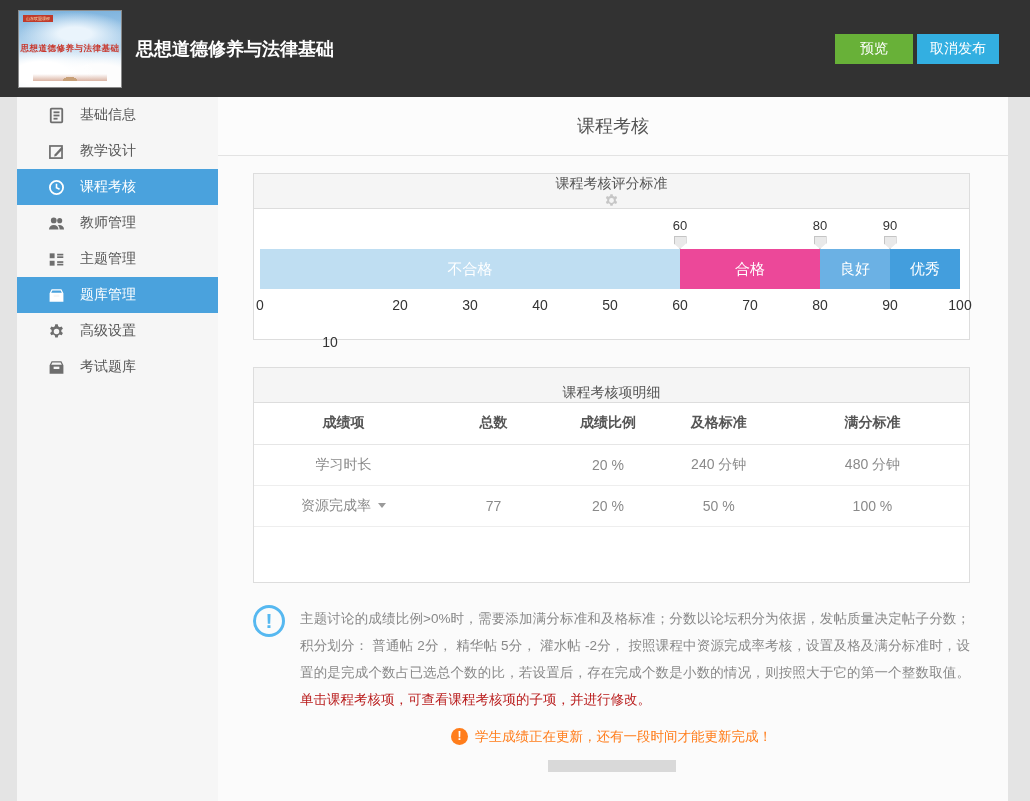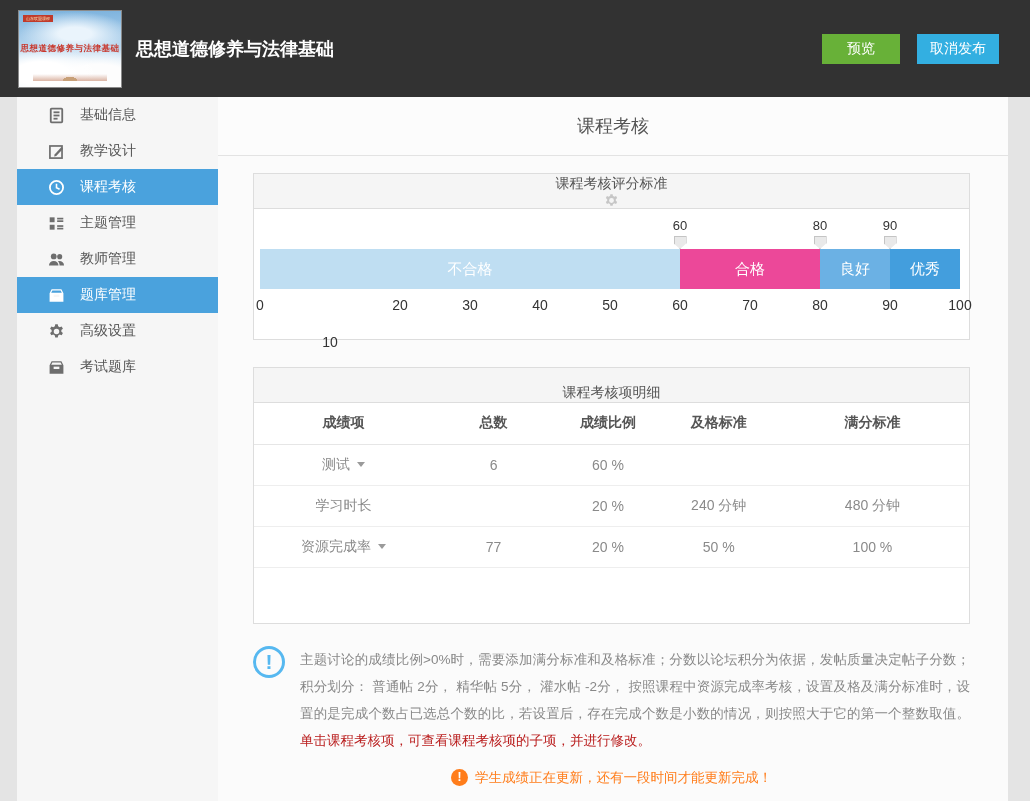--- a/index.html
+++ b/index.html
@@ -18,21 +18,21 @@
       radial-gradient(ellipse 70px 30px at 78% 88%, #fdfdfd 45%, rgba(255,255,255,0) 100%),
       radial-gradient(ellipse 55px 22px at 55% 30%, #eaf4fc 30%, rgba(255,255,255,0) 100%),
       linear-gradient(180deg, #7fb4de 0%, #a8cdea 35%, #d6e9f7 70%, #f2f7fb 100%);
   }
   .thumb-banner { position:absolute; top:4px; left:4px; background:#c03a2b; color:#f6e3b4; font-size:4px; padding:1px 3px; }
   .thumb-title { position:absolute; top:32px; width:100%; text-align:center; color:#c9372c; font-size:8.5px; font-weight:bold; letter-spacing:0.5px; }
   .thumb-skyline { position:absolute; bottom:6px; left:14px; right:14px; height:7px;
     background: radial-gradient(ellipse 12px 7px at 50% 100%, #c8a078 60%, rgba(0,0,0,0) 61%),
                 linear-gradient(0deg, rgba(190,120,90,.55), rgba(190,120,90,0)); }
   .course-title { color:#ffffff; font-size:18px; font-weight:bold; margin-left:14px; }
-  .topbar-actions { margin-left:auto; margin-right:31px; display:flex; gap:17px; }
+  .topbar-actions { margin-left:auto; margin-right:31px; display:flex; gap:4px; }
   .btn { height:30px; border:none; color:#fff; font-size:14px; cursor:pointer;
          font-family:inherit; display:flex; align-items:center; justify-content:center; }
   .btn-preview { width:78px; background:#68b138; }
   .btn-cancel  { width:82px; background:#33afe1; }
 
   
   .layout { display:flex; margin-left:17px; width:991px; height:704px; }
   .sidebar { width:201px; background:#f6f6f6; flex-shrink:0; }
   .sidebar-title { height:55px; line-height:55px; padding-left:30px; font-size:15px; color:#555;
                    background:#ececec; border-bottom:1px solid #dcdcdc; }
@@ -143,41 +143,41 @@
           <span class="icn">
             <svg class="icn-svg" viewBox="0 0 16 16" fill="none" stroke="currentColor">
               <circle cx="8" cy="8" r="6.2" stroke-width="1.7"></circle>
               <path d="M8 4.4 V8.2 L10.9 9.6" stroke-width="1.5"></path>
             </svg>
           </span>
           <span>课程考核</span>
         </div>
         <div class="side-item">
           <span class="icn">
+            <svg class="icn-svg" viewBox="0 0 16 16" fill="currentColor">
+              <circle cx="5.4" cy="5.1" r="2.7"></circle>
+              <circle cx="11" cy="5.3" r="2.4"></circle>
+              <path d="M0.9 13.6 c0-2.7 2-4.3 4.5-4.3 s4.5 1.6 4.5 4.3 z"></path>
+              <path d="M10.6 9.4 c2.5 0 4.5 1.5 4.5 4.2 h-4.2 c0-1.8-.6-3.2-1.7-4 z"></path>
+            </svg>
+          </span>
+          <span>教师管理</span>
+        </div>
+        <div class="side-item">
+          <span class="icn">
             <svg class="icn-svg" viewBox="0 0 16 16" fill="currentColor" stroke="currentColor">
               <rect x="1.6" y="2.2" width="4.6" height="4.6" stroke="none"></rect>
               <line x1="8.6" y1="3.4" x2="14.4" y2="3.4" stroke-width="1.6"></line>
               <line x1="8.6" y1="5.8" x2="14.4" y2="5.8" stroke-width="1.6"></line>
               <rect x="1.6" y="9.2" width="4.6" height="4.6" stroke="none"></rect>
               <line x1="8.6" y1="10.4" x2="14.4" y2="10.4" stroke-width="1.6"></line>
               <line x1="8.6" y1="12.8" x2="14.4" y2="12.8" stroke-width="1.6"></line>
             </svg>
           </span>
           <span>主题管理</span>
-        </div>
-        <div class="side-item">
-          <span class="icn">
-            <svg class="icn-svg" viewBox="0 0 16 16" fill="currentColor">
-              <circle cx="5.4" cy="5.1" r="2.7"></circle>
-              <circle cx="11" cy="5.3" r="2.4"></circle>
-              <path d="M0.9 13.6 c0-2.7 2-4.3 4.5-4.3 s4.5 1.6 4.5 4.3 z"></path>
-              <path d="M10.6 9.4 c2.5 0 4.5 1.5 4.5 4.2 h-4.2 c0-1.8-.6-3.2-1.7-4 z"></path>
-            </svg>
-          </span>
-          <span>教师管理</span>
         </div>
         <div class="side-item active">
           <span class="icn">
             <svg class="icn-svg" viewBox="0 0 16 16" fill="currentColor">
               <path d="M3.4 2.2 h9.2 l1.9 3.6 v8 H1.5 v-8 z M3 5.4 h10 L11.9 3.4 H4.1 z" fill-rule="evenodd"></path>
               <rect x="5.3" y="7.2" width="5.4" height="2.2" fill="#f6f6f6"></rect>
             </svg>
           </span>
           <span>题库管理</span>
         </div>
@@ -268,27 +268,20 @@
             <tr>
               <th>成绩项</th>
               <th>总数</th>
               <th>成绩比例</th>
               <th>及格标准</th>
               <th>满分标准</th>
             </tr>
           </thead>
           <tbody>
             <tr>
-              <td><span class="row-name">测试</span><span class="caret"></span></td>
-              <td>6</td>
-              <td>60 %</td>
-              <td></td>
-              <td></td>
-            </tr>
-            <tr>
               <td><span class="row-name">学习时长</span></td>
               <td></td>
               <td>20 %</td>
               <td>240 分钟</td>
               <td>480 分钟</td>
             </tr>
             <tr>
               <td><span class="row-name">资源完成率</span><span class="caret"></span></td>
               <td>77</td>
               <td>20 %</td>

